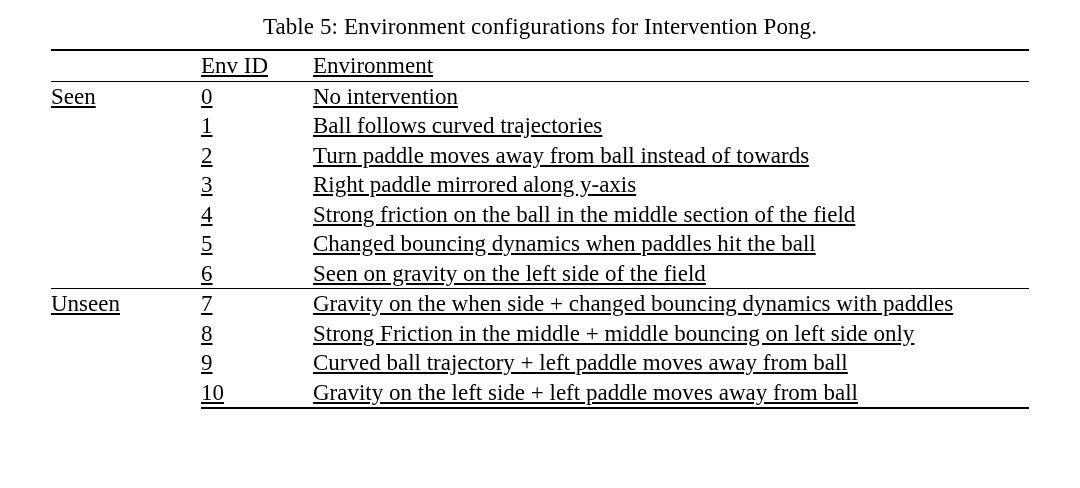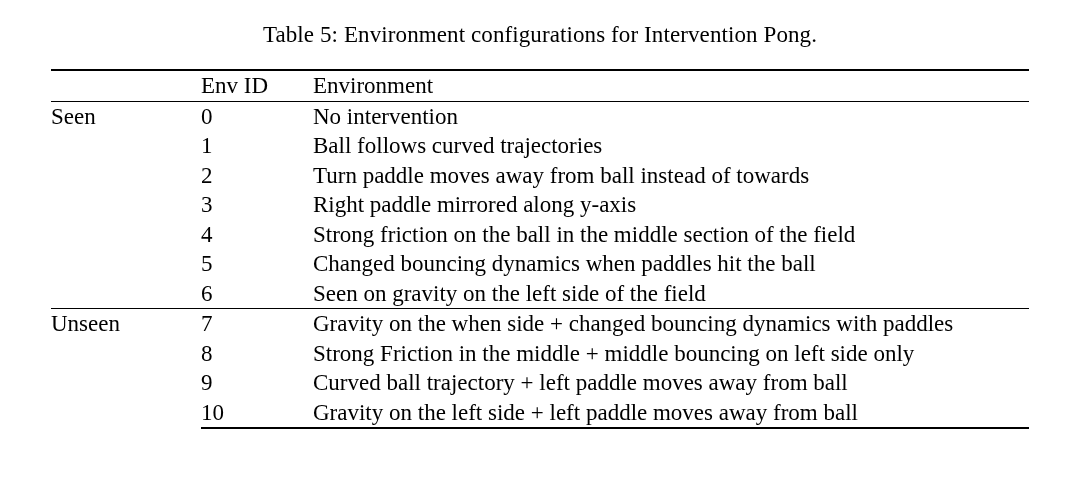--- a/index.html
+++ b/index.html
@@ -17,27 +17,28 @@
   .page {
     position: relative;
     width: 1080px;
     height: 488px;
     box-sizing: border-box;
   }
   .caption {
     text-align: center;
     font-size: 23px;
     line-height: 30px;
-    padding-top: 20px;
+    padding-top: 12px;
     letter-spacing: 0.1px;
   }
   .table-wrap {
-    margin: 12px auto;
+    margin: 0 auto;
     width: 978px;
     padding-top: 7px;
+    text-decoration: underline;
   }
   table.tbl {
     border-collapse: collapse;
     width: 100%;
     font-size: 23px;
     line-height: 29.5px;
   }
   table.tbl td, table.tbl th {
     padding: 0;
     vertical-align: top;

